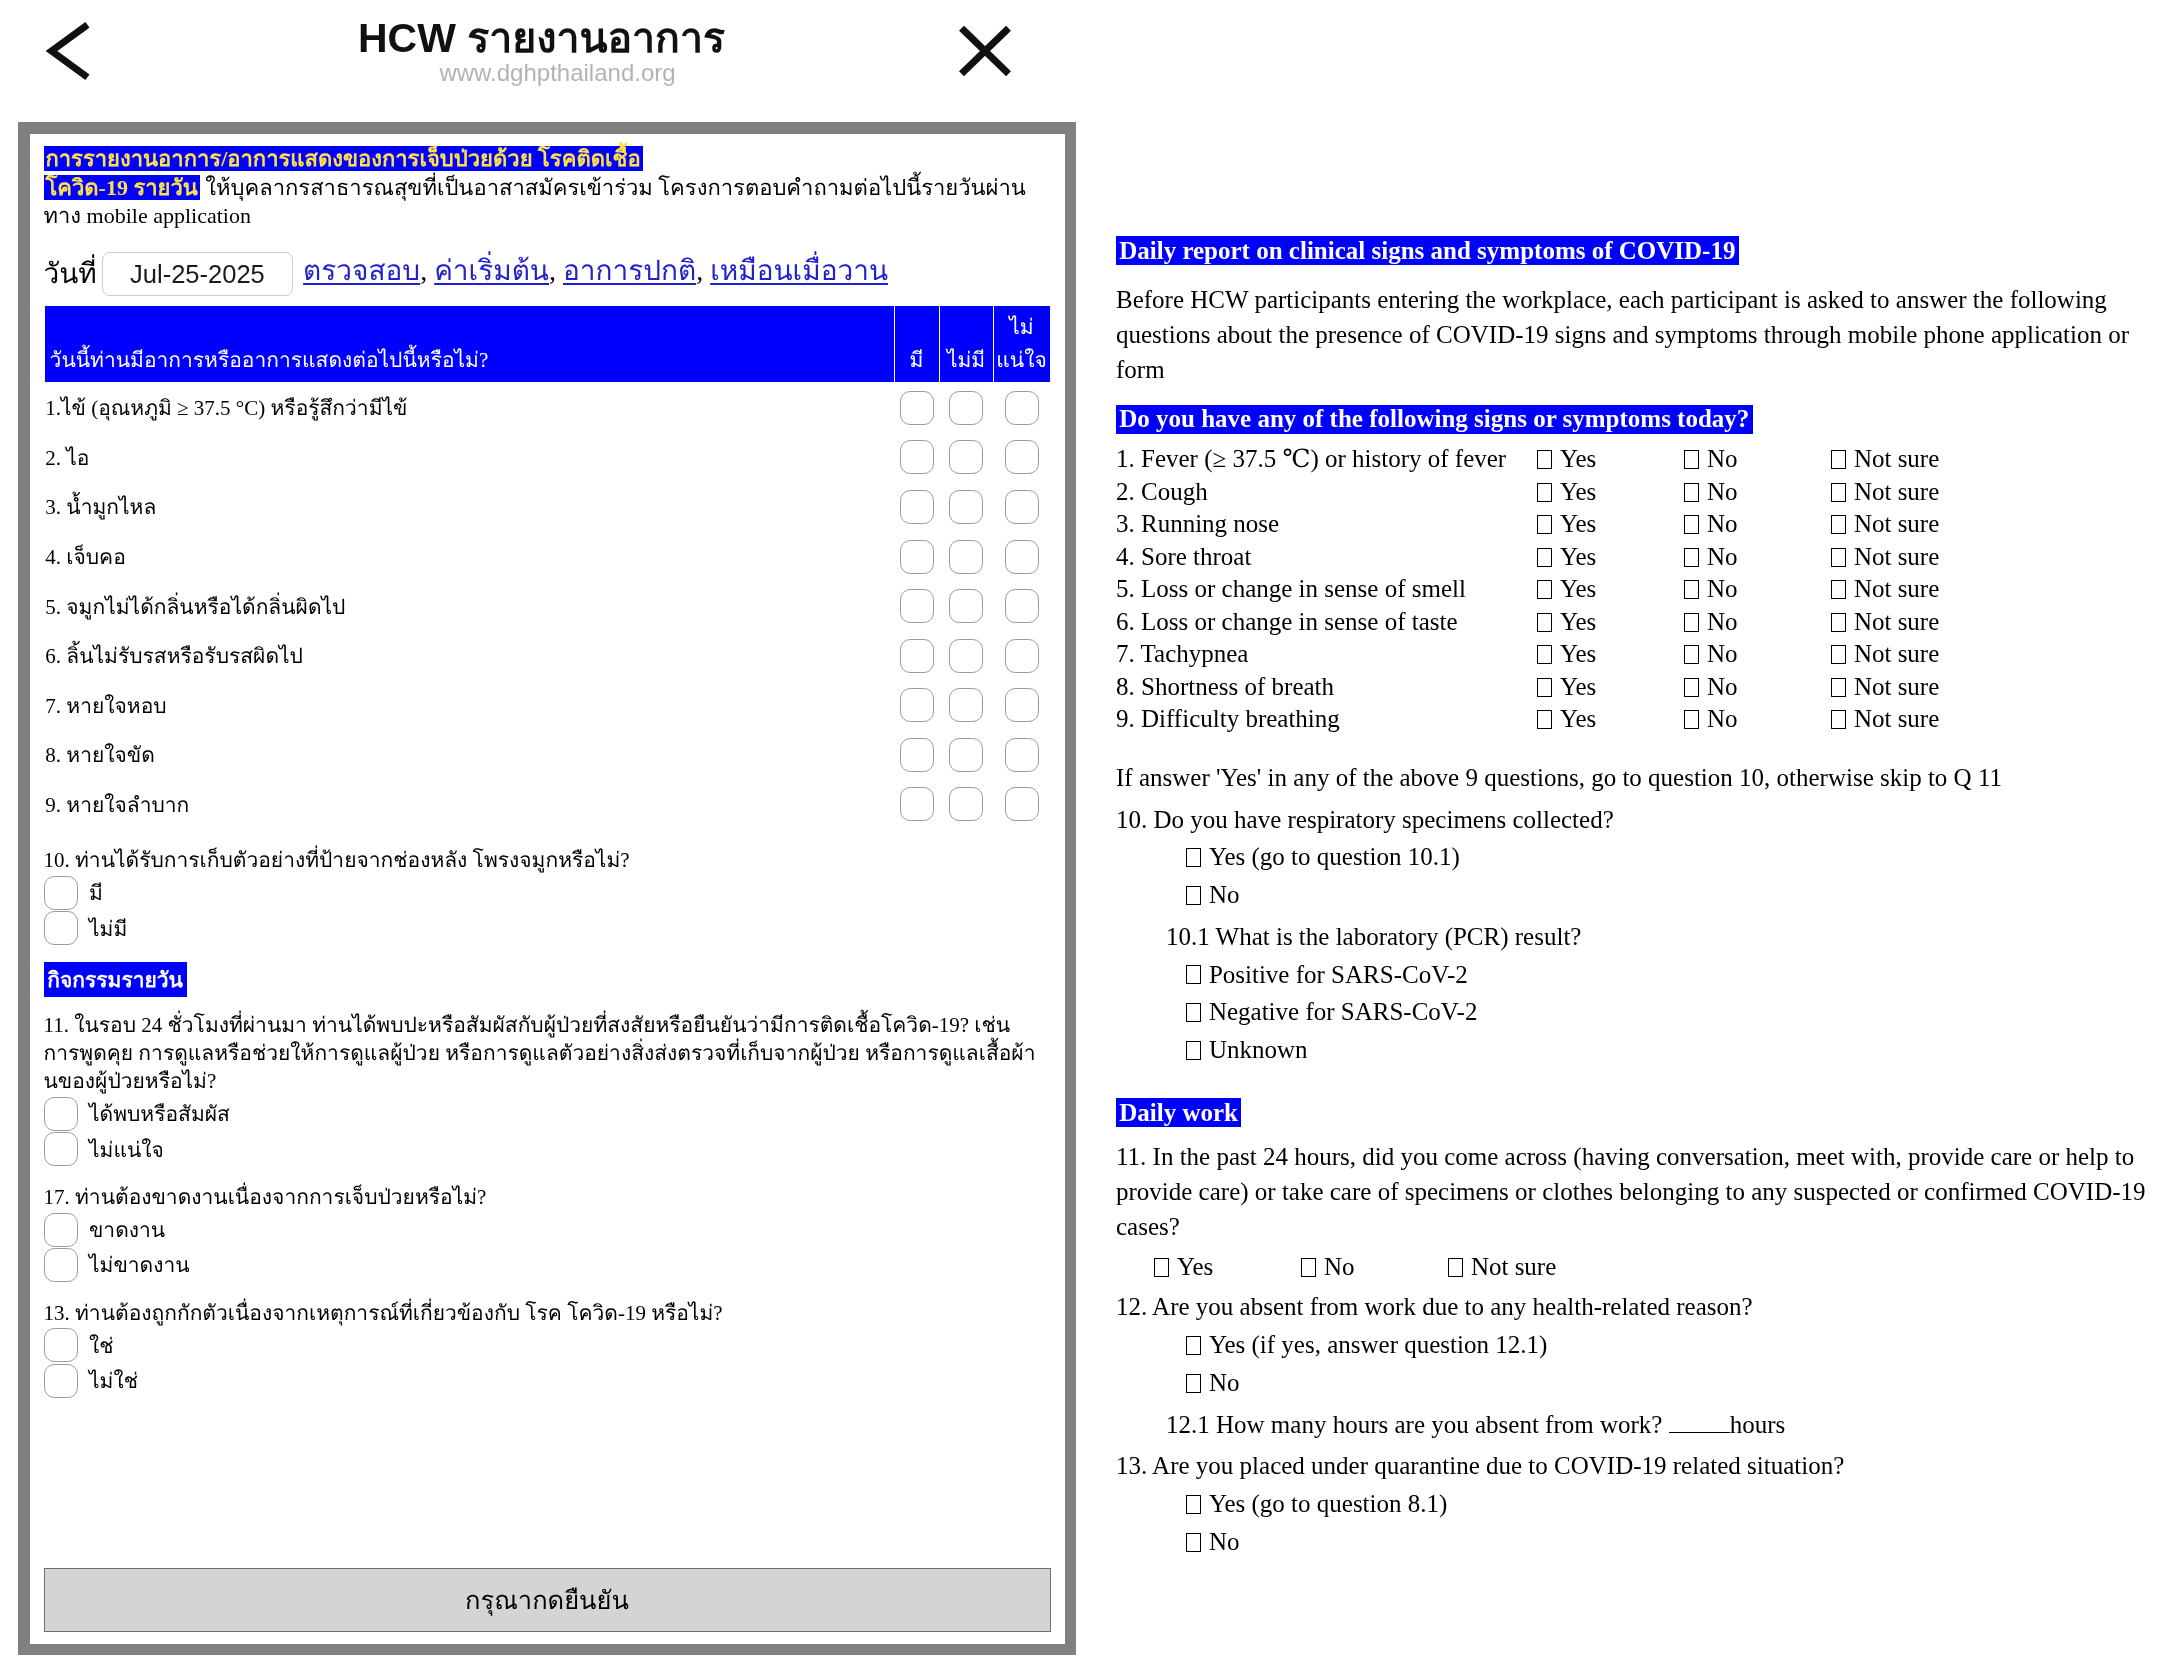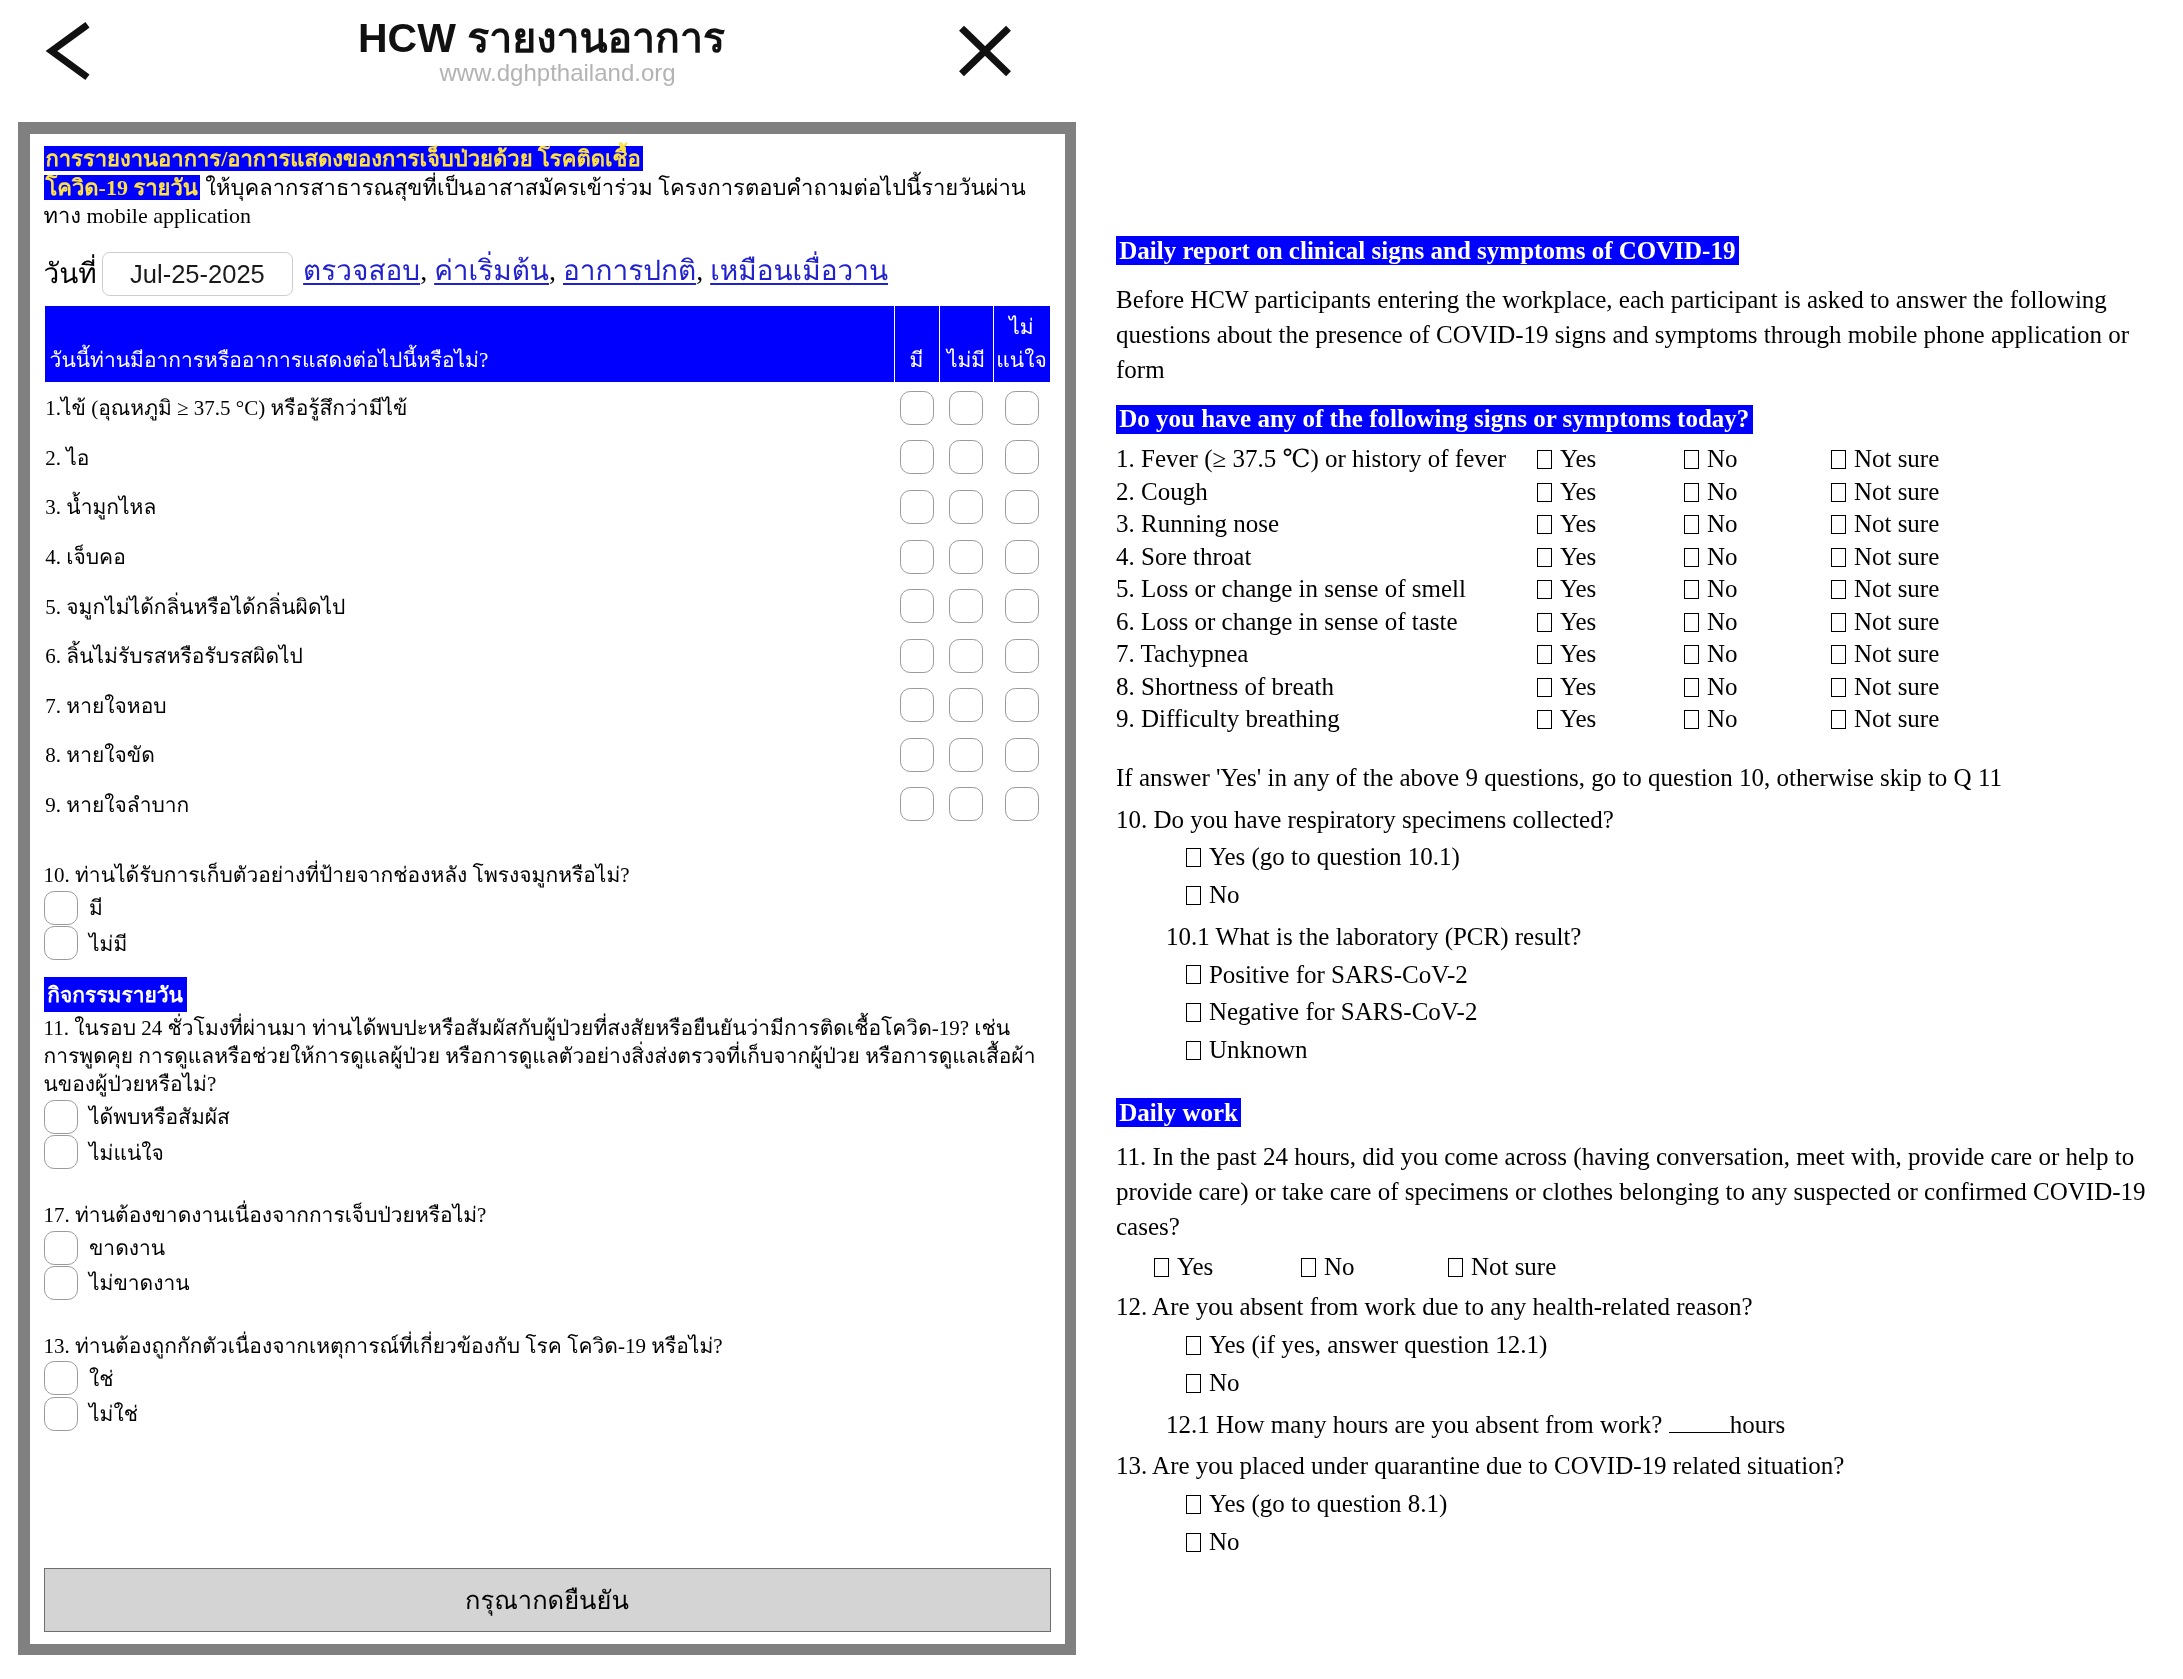--- a/index.html
+++ b/index.html
@@ -157,23 +157,23 @@
     background: #ffffff;
     cursor: pointer;
     vertical-align: middle;
   }
 
   
   .qtext {
     font-size: 21px;
     line-height: 1.34;
     color: #000;
-    margin-top: 32px;
-  }
-  .qtext.tight { margin-top: 2px; }
+    margin-top: 17px;
+  }
+  .qtext.tight { margin-top: 14px; }
   .opt-row {
     display: flex;
     align-items: center;
     gap: 11.5px;
     margin-top: 1.3px;
   }
   .opt-row .radio { flex: 0 0 auto; }
   .opt-label { font-size: 21px; color: #000; }
 
   .section-tag {

